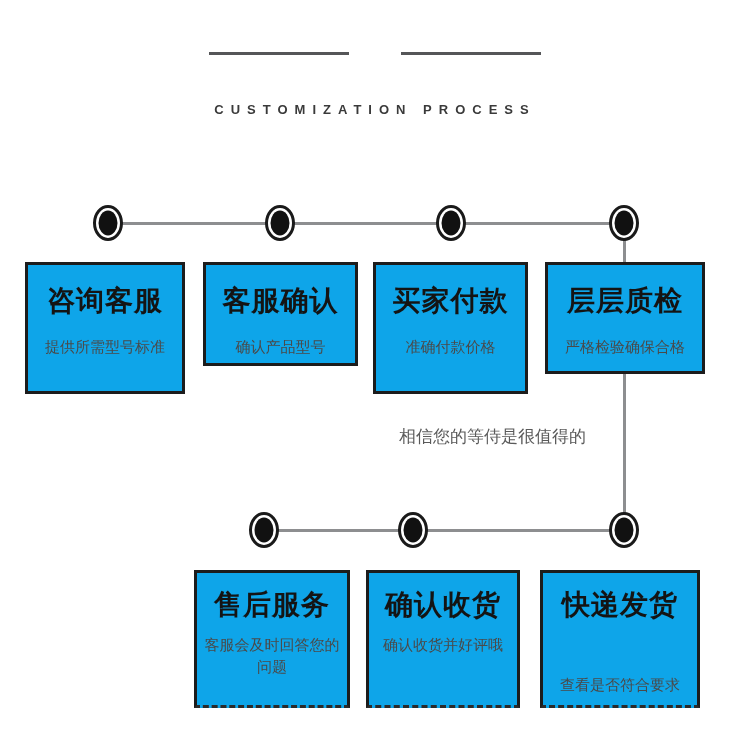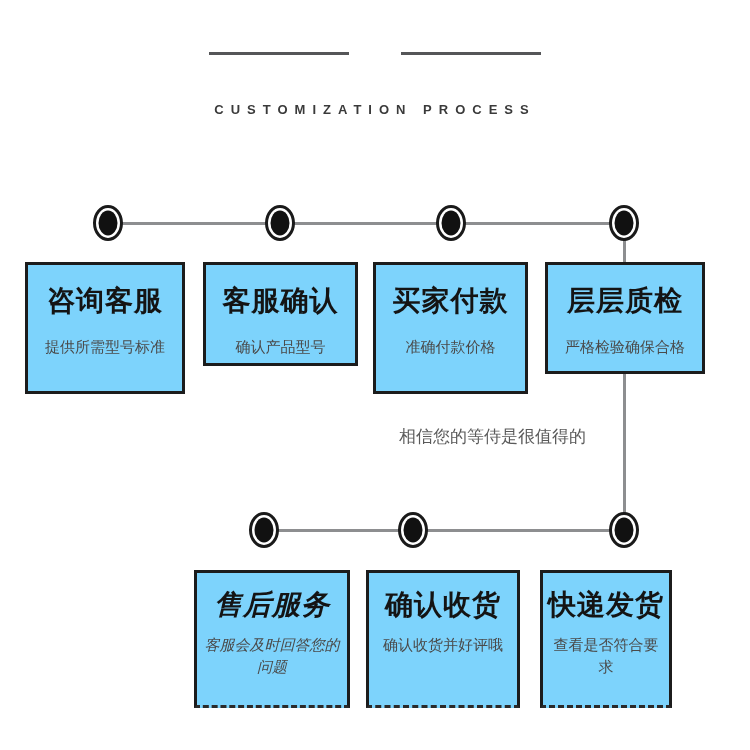--- a/index.html
+++ b/index.html
@@ -96,21 +96,21 @@
     width: 19px;
     height: 25px;
     border-radius: 50%;
     background: #111111;
   }
 
   
   .step {
     position: absolute;
     border: 3px solid #1c1c1c;
-    background: #7dd3fc;
+    background: #0ea5e9;
     box-sizing: border-box;
     display: flex;
     flex-direction: column;
     align-items: center;
     overflow: hidden;
   }
   .step-title {
     font-size: 28px;
     font-weight: bold;
     color: #141414;
@@ -191,28 +191,28 @@
     <div class="step-desc">准确付款价格</div>
   </div>
 
   <div class="step row1" style="left:545px; top:262px; width:160px; height:112px;">
     <div class="step-title">层层质检</div>
     <div class="step-desc">严格检验确保合格</div>
   </div>
 
   <div class="mid-note" style="left:399px; top:425px;">相信您的等侍是很值得的</div>
 
-  <div class="step row2 faded-bottom" style="left:194px; top:570px; width:156px; height:138px;font-style:italic;">
+  <div class="step row2 faded-bottom" style="left:194px; top:570px; width:156px; height:138px;">
     <div class="step-title">售后服务</div>
     <div class="step-desc">客服会及时回答您的问题</div>
   </div>
 
   <div class="step row2 faded-bottom" style="left:366px; top:570px; width:154px; height:138px;">
     <div class="step-title">确认收货</div>
     <div class="step-desc">确认收货并好评哦</div>
   </div>
 
-  <div class="step row2 faded-bottom" style="left:540px; top:570px; width:132px; height:138px;">
+  <div class="step row2 faded-bottom" style="left:540px; top:570px; width:160px; height:138px;gap:40px;">
     <div class="step-title">快递发货</div>
     <div class="step-desc">查看是否符合要求</div>
   </div>
 
 </div>
 
 </body></html>

